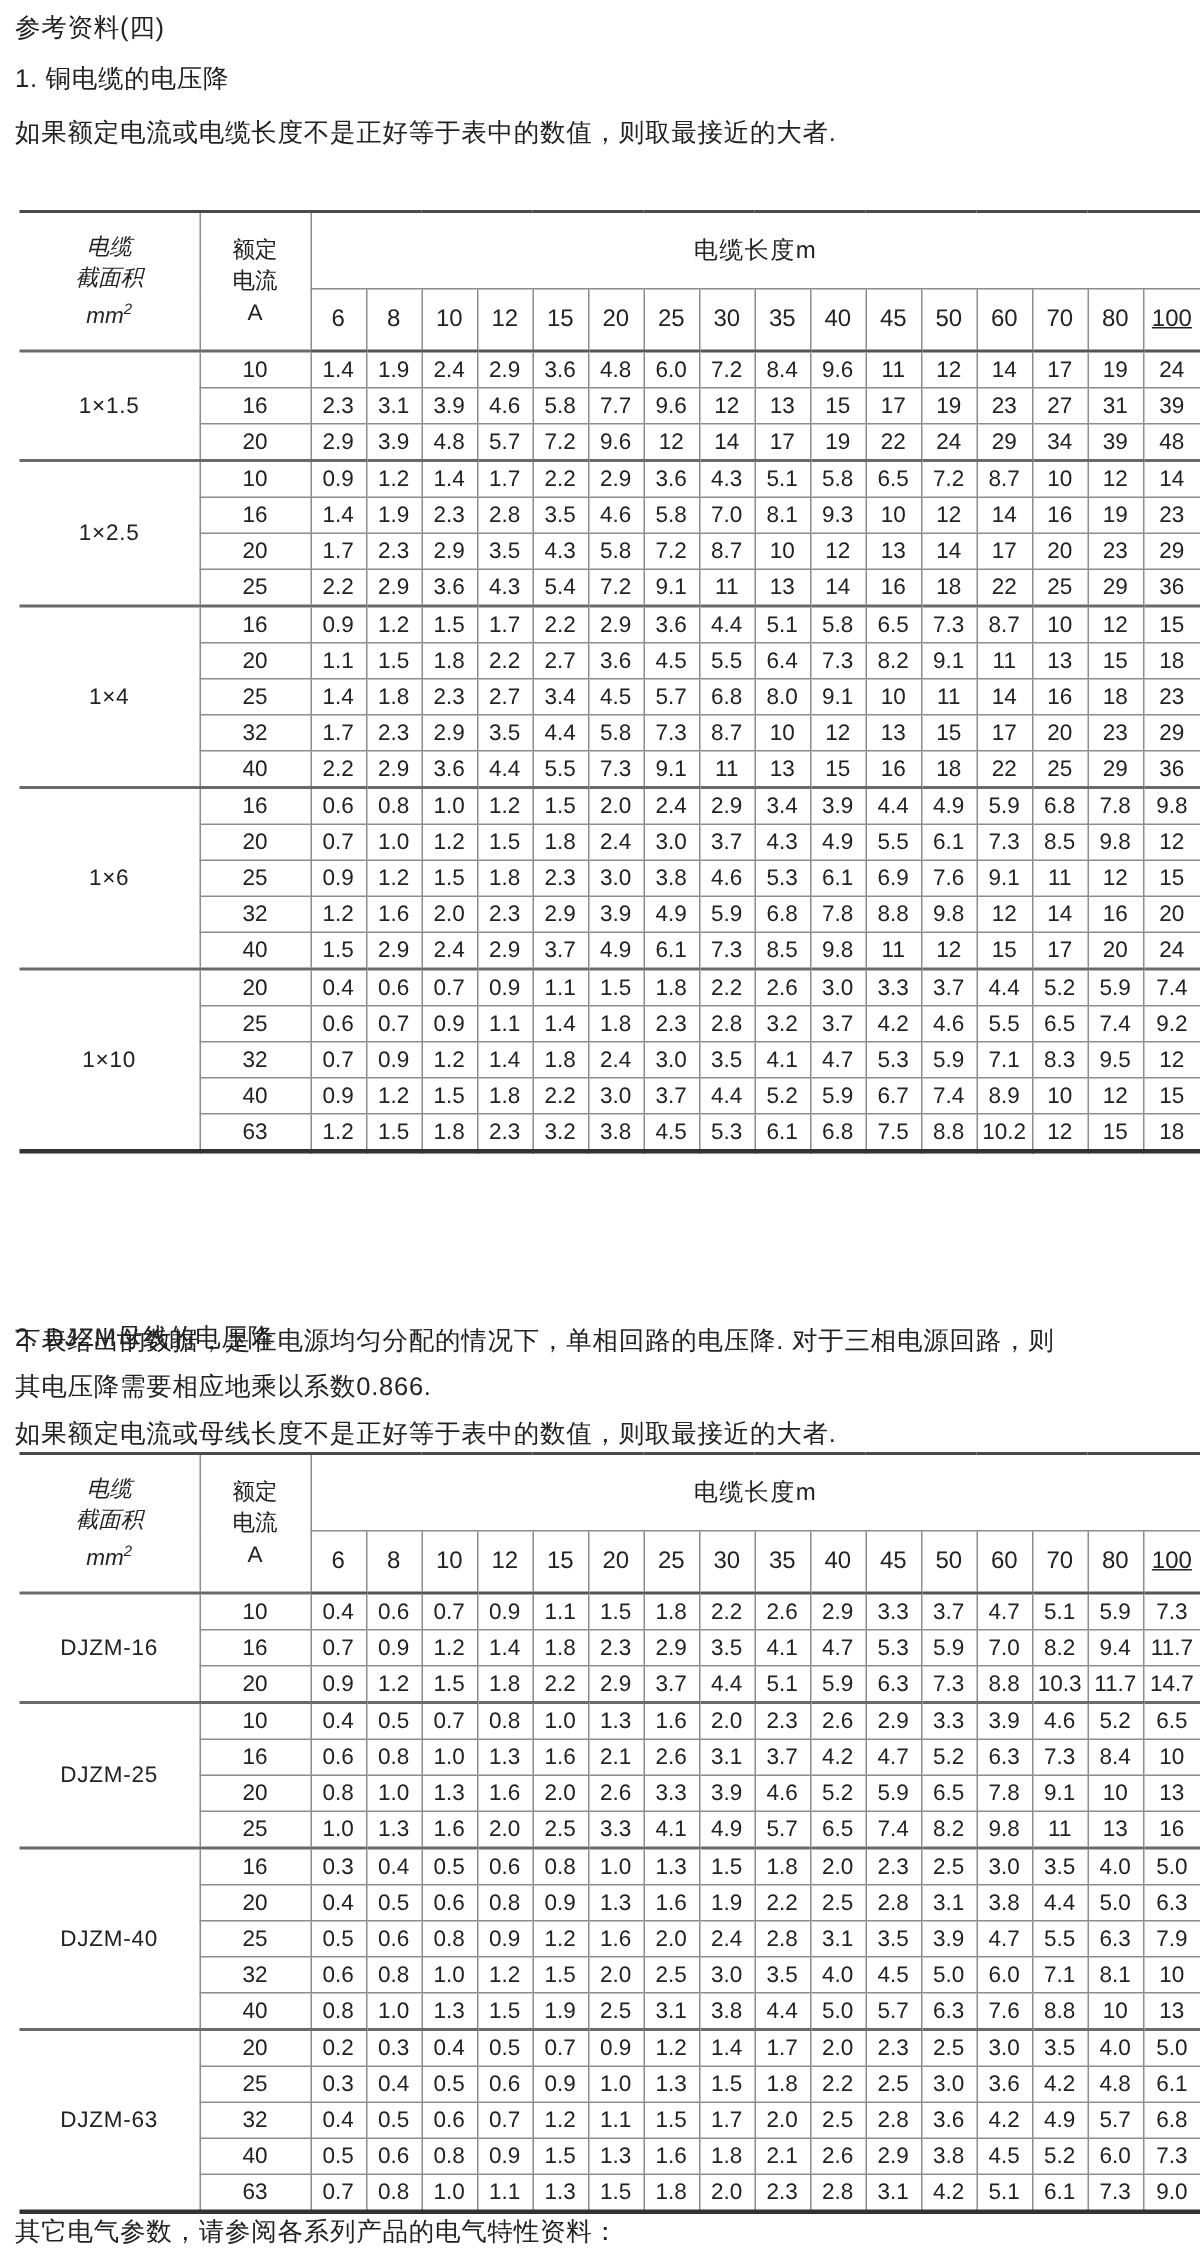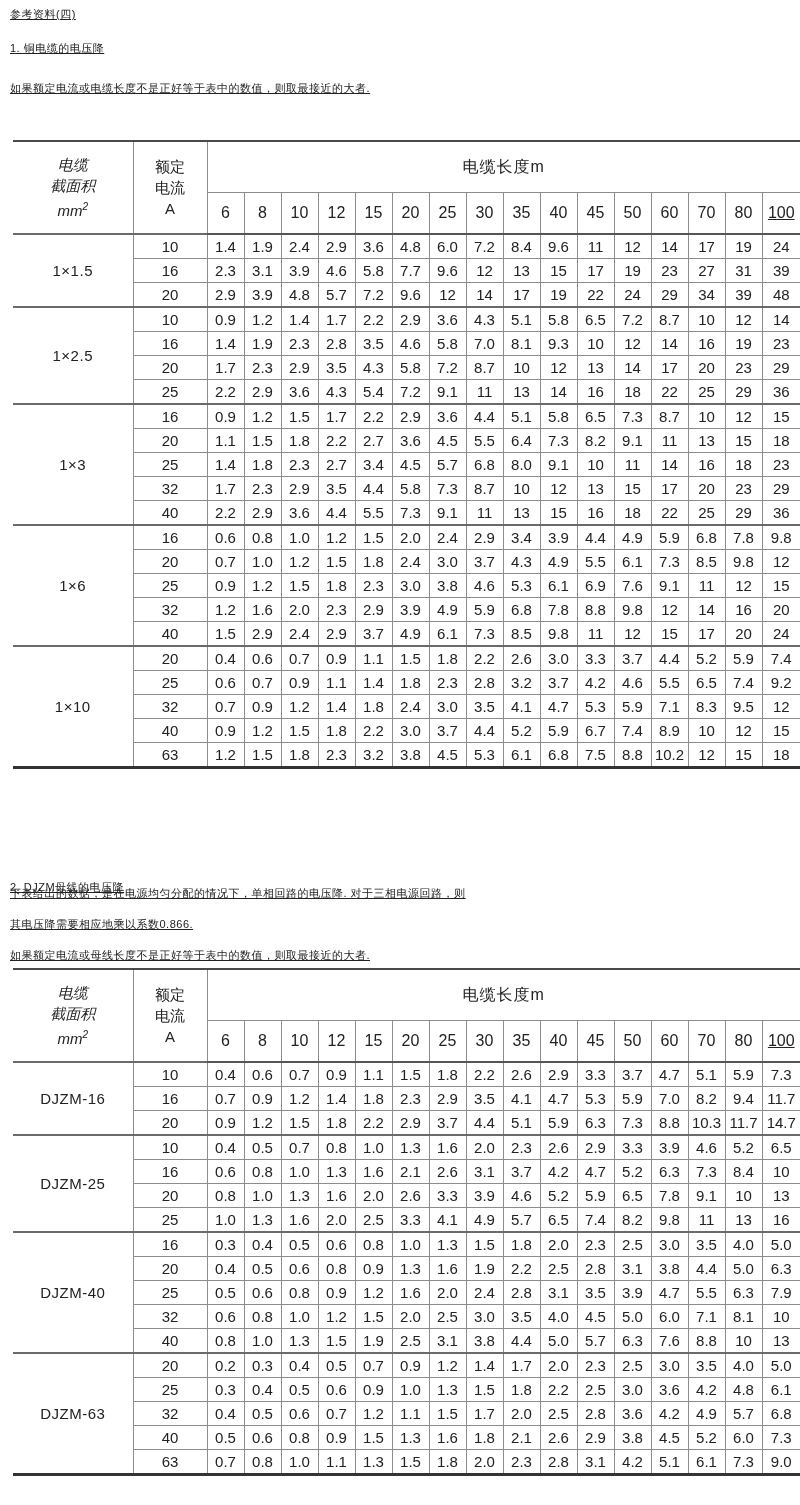--- a/index.html
+++ b/index.html
@@ -1,21 +1,21 @@
 <!DOCTYPE html>
 <html><head>
 <meta charset="utf-8">
 <style>
   html,body { margin:0; padding:0; background:#ffffff; }
   .page {
     position:relative; width:800px; height:1505px; background:#fff;
     font-family:"Liberation Sans","DejaVu Sans",sans-serif;
     color:#222; overflow:hidden;
   }
-  .txt { position:absolute; left:10px; font-size:11px; letter-spacing:0.5px; white-space:nowrap;text-decoration:underline; }
+  .txt { position:absolute; left:10px; font-size:17px; letter-spacing:0.5px; white-space:nowrap; }
   .title   { top:7px; }
   .h1      { top:41px; }
   .p1      { top:73px; line-height:31px; }
   .h2      { top:880px; }
   .p2      { top:878px; line-height:31px; }
   .footer  { top:1476px; }
 
   table.vtable {
     position:absolute; left:13px; width:787px;
     border-collapse:collapse; table-layout:fixed;
@@ -227,21 +227,21 @@
           <td class="val">13</td>
           <td class="val">14</td>
           <td class="val">16</td>
           <td class="val">18</td>
           <td class="val">22</td>
           <td class="val">25</td>
           <td class="val">29</td>
           <td class="val">36</td>
         </tr>
         <tr class="gstart">
-          <td class="sec" rowspan="5">1×3</td>
+          <td class="sec" rowspan="5">1×4</td>
           <td class="cur">16</td>
           <td class="val">0.9</td>
           <td class="val">1.2</td>
           <td class="val">1.5</td>
           <td class="val">1.7</td>
           <td class="val">2.2</td>
           <td class="val">2.9</td>
           <td class="val">3.6</td>
           <td class="val">4.4</td>
           <td class="val">5.1</td>
@@ -901,14 +901,15 @@
           <td class="val">3.1</td>
           <td class="val">4.2</td>
           <td class="val">5.1</td>
           <td class="val">6.1</td>
           <td class="val">7.3</td>
           <td class="val">9.0</td>
         </tr>
       </tbody>
     </table>
 
+  <div class="txt footer">其它电气参数，请参阅各系列产品的电气特性资料：</div>
 
 </div>
 
 </body></html>

